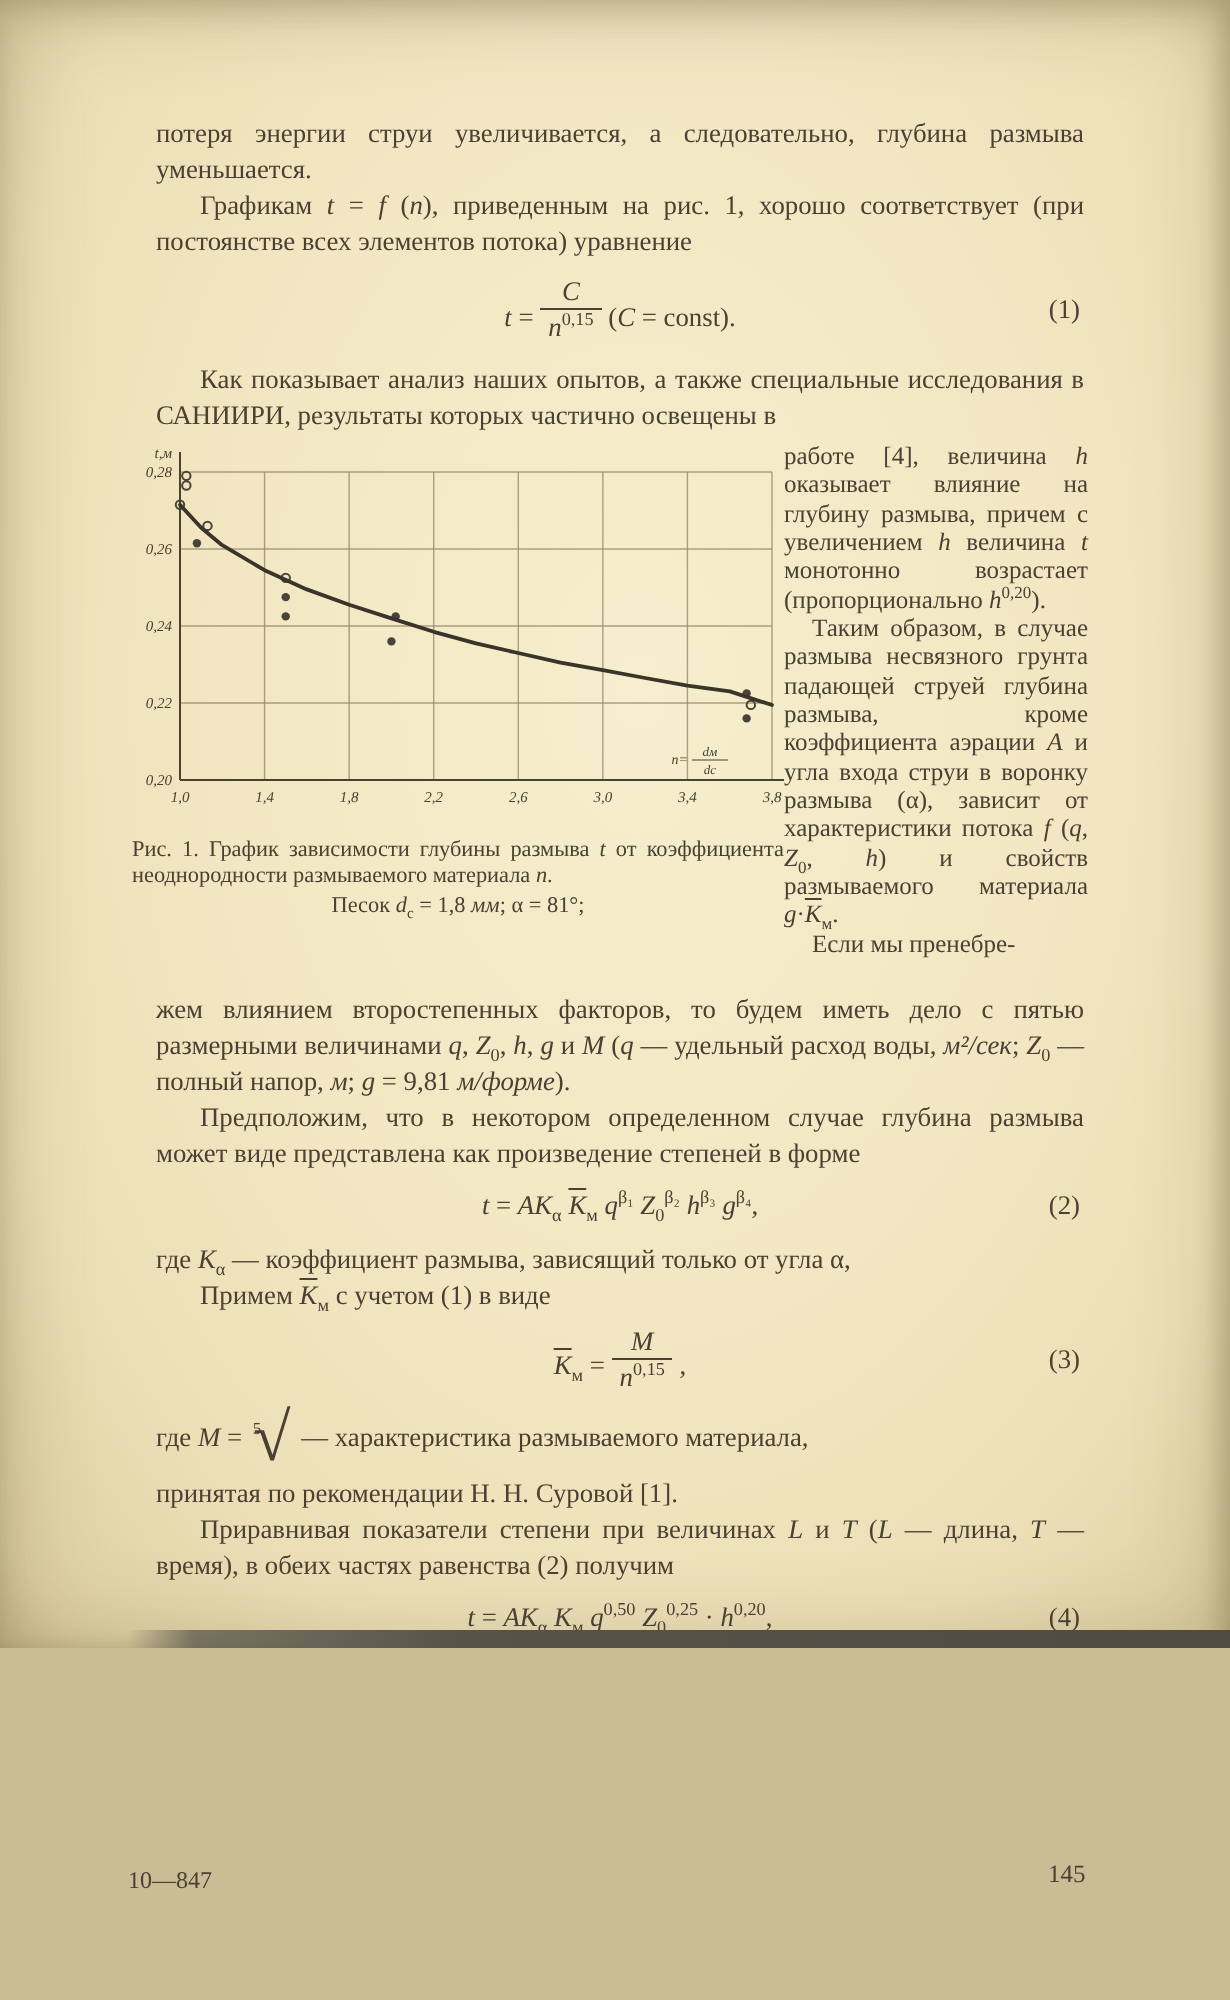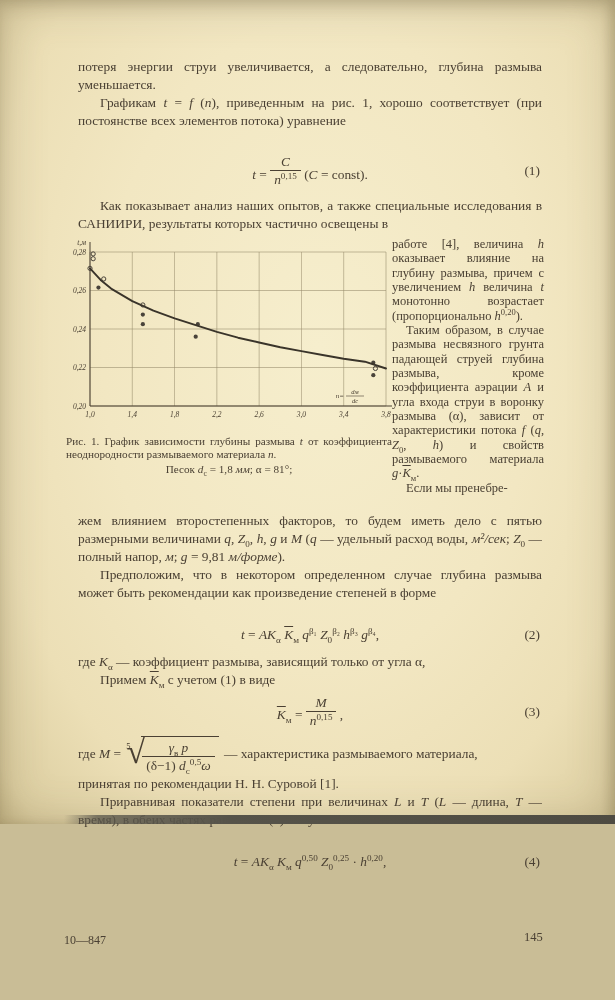--- a/index.html
+++ b/index.html
@@ -14,21 +14,21 @@
   p{margin:0;}
   .ind{text-indent:22px;}
   .hang2{padding-left:26px;}
   i{font-style:italic;}
   sub,sup{font-size:68%;line-height:0;}
   .bar{font-style:italic;text-decoration:overline;}
   .frac{display:inline-block;vertical-align:-38%;text-align:center;line-height:1.15;}
   .fn{display:block;padding:0 4px 1px;border-bottom:1px solid currentColor;}
   .fd{display:block;padding:1px 4px 0;}
   .eqrow{position:relative;text-align:center;}
-  .eqrow.sp{margin:24px 0 9px;font-family:Liberation Serif, serif;}
+  .eqrow.sp{margin:8px 0 9px;font-family:Liberation Serif, serif;}
   .eqrow.sp2{margin:6px 0 7px;}
   .eqno{position:absolute;right:2px;top:50%;transform:translateY(-50%);}
   .root{display:inline-flex;align-items:flex-start;vertical-align:middle;margin:0 2px;}
   .ridx{font-size:8.5px;margin:1px -4px 0 0;z-index:1;}
   .rsym{font-size:34px;line-height:0.95;font-weight:300;}
   .rc{border-top:1.2px solid currentColor;padding:3px 4px 0 1px;margin-left:-4px;}
   .figblock{position:relative;height:274px;margin:3px 0 2px;}
   .figure{position:absolute;left:-14px;top:0;width:330px;}
   .figure svg{display:block;}
   .figcap{font-size:11.2px;line-height:13px;text-align:justify;margin-top:3px;padding:0 2px;}
@@ -110,39 +110,38 @@
         <div class="figcap center">Песок <i>d</i><sub>с</sub> = 1,8 <i>мм</i>;  α = 81°;</div>
       </div>
       <div class="sidecol">
         <p>работе [4], величина <i>h</i> оказывает влияние на глубину размыва, причем с увеличением <i>h</i> величина <i>t</i> монотонно возрастает (пропорционально <i>h</i><sup>0,20</sup>).</p>
         <p class="ind">Таким образом, в случае размыва несвязного грунта падающей струей глубина размыва, кроме коэффициента аэрации <i>A</i> и угла входа струи в воронку размыва (α), зависит от характеристики потока <i>f</i> (<i>q</i>, <i>Z</i><sub>0</sub>, <i>h</i>) и свойств размываемого материала <i>g</i>·<span class="bar">K</span><sub>м</sub>.</p>
         <p class="ind">Если мы пренебре-</p>
       </div>
     </div>
 
     <p>жем влиянием второстепенных факторов, то будем иметь дело с пятью размерными величинами <i>q</i>, <i>Z</i><sub>0</sub>, <i>h</i>, <i>g</i> и <i>M</i> (<i>q</i> — удельный расход воды, <i>м²/сек</i>; <i>Z</i><sub>0</sub> — полный напор, <i>м</i>; <i>g</i> = 9,81 <i>м/форме</i>).</p>
-    <p class="ind">Предположим, что в некотором определенном случае глубина размыва может быть рекомендации как произведение степеней в форме</p>
+    <p class="ind">Предположим, что в некотором определенном случае глубина размыва может виде представлена как произведение степеней в форме</p>
 
     <div class="eqrow sp">
       <span class="eq"><i>t</i> = <i>AK</i><sub>α</sub> <span class="bar">K</span><sub>м</sub> <i>q</i><sup>β₁</sup> <i>Z</i><sub>0</sub><sup>β₂</sup> <i>h</i><sup>β₃</sup> <i>g</i><sup>β₄</sup>,</span>
       <span class="eqno">(2)</span>
     </div>
 
     <p>где <i>K</i><sub>α</sub> — коэффициент размыва, зависящий только от угла α,</p>
     <p class="ind">Примем <span class="bar">K</span><sub>м</sub> с учетом (1) в виде</p>
 
     <div class="eqrow sp2">
       <span class="eq"><span class="bar">K</span><sub>м</sub> = <span class="frac"><span class="fn"><i>M</i></span><span class="fd"><i>n</i><sup>0,15</sup></span></span> ,</span>
       <span class="eqno">(3)</span>
     </div>
 
     <p class="mline">где <i>M</i> = <span class="root">
           <span class="ridx">5</span>
           <span class="rsym">√</span>
-          <span class="rc"><span class="frac"><span class="fn"><i>γ</i><sub>в</sub><i> p</i></span><span class="fd">(δ−1) <i>d</i><sub>с</sub><sup>0,5</sup><i>ω</i></span></span></span>
         </span> — характеристика размываемого материала,</p>
     <p>принятая по рекомендации Н. Н. Суровой [1].</p>
     <p class="ind">Приравнивая показатели степени при величинах <i>L</i> и <i>T</i> (<i>L</i> — длина, <i>T</i> — время), в обеих частях равенства (2) получим</p>
 
     <div class="eqrow sp">
       <span class="eq"><i>t</i> = <i>AK</i><sub>α</sub> <i>K</i><sub>м</sub> <i>q</i><sup>0,50</sup> <i>Z</i><sub>0</sub><sup>0,25</sup> · <i>h</i><sup>0,20</sup>,</span>
       <span class="eqno">(4)</span>
     </div>
 
   </div>

